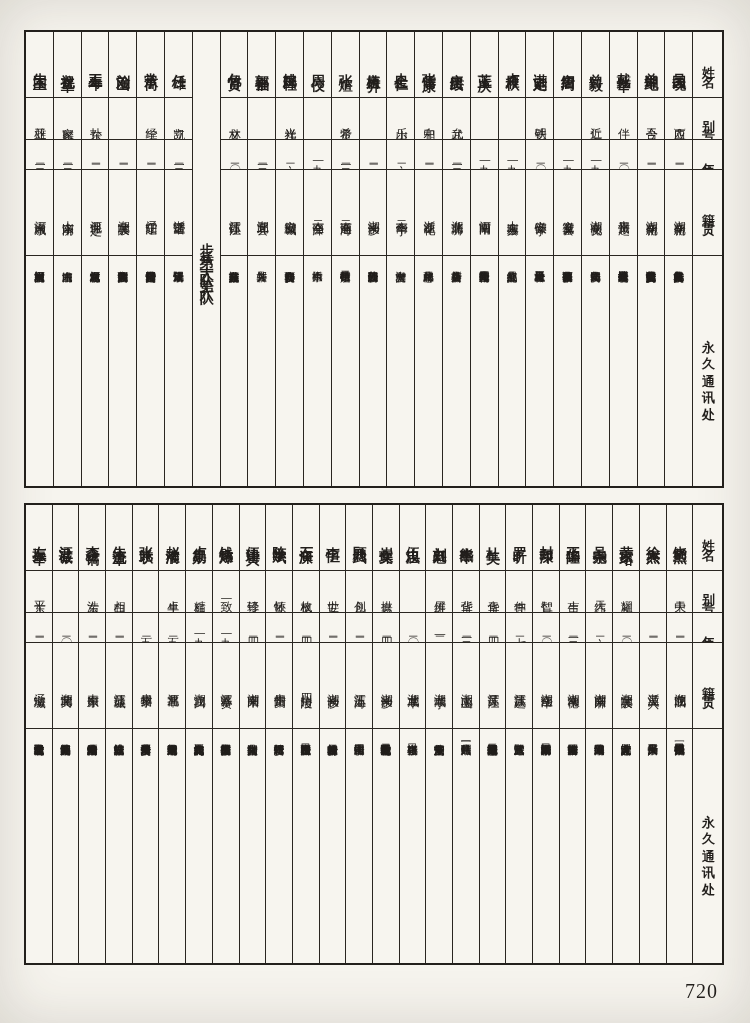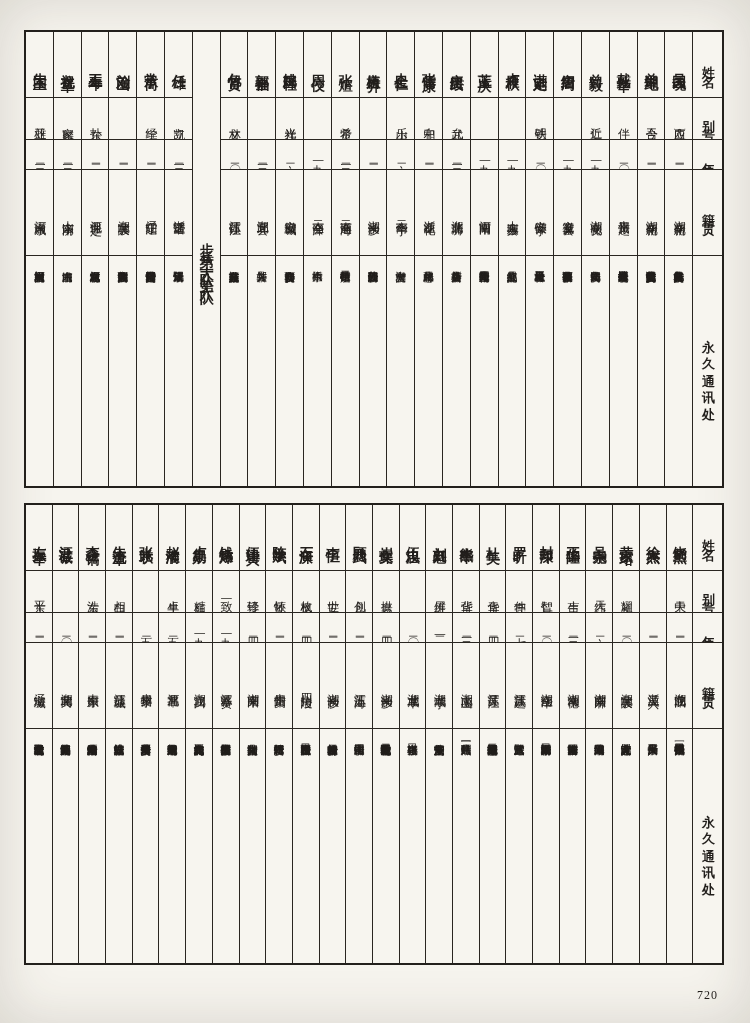--- a/index.html
+++ b/index.html
@@ -56,21 +56,21 @@
   .alias{font-size:12px;letter-spacing:1px;}
   .age{font-size:12px;letter-spacing:1px;}
   .native{font-size:12px;letter-spacing:1px;}
   .addr{font-size:10.5px;letter-spacing:0;line-height:1.25;max-height:225px;}
   .hdr{font-size:13px;letter-spacing:9px;font-weight:bold;}
   .hdr-addr{letter-spacing:17px;}
   .section-label{font-size:14px;letter-spacing:6px;font-weight:bold;}
   .page-number{
     position:absolute;
     right:32px;bottom:20px;
-    font-size:12px;
+    font-size:20px;
     letter-spacing:1px;
     margin-left:40px;
   }
 </style>
 </head>
 <body>
 
 <div class="page">
 
   <div class="rtable top">

